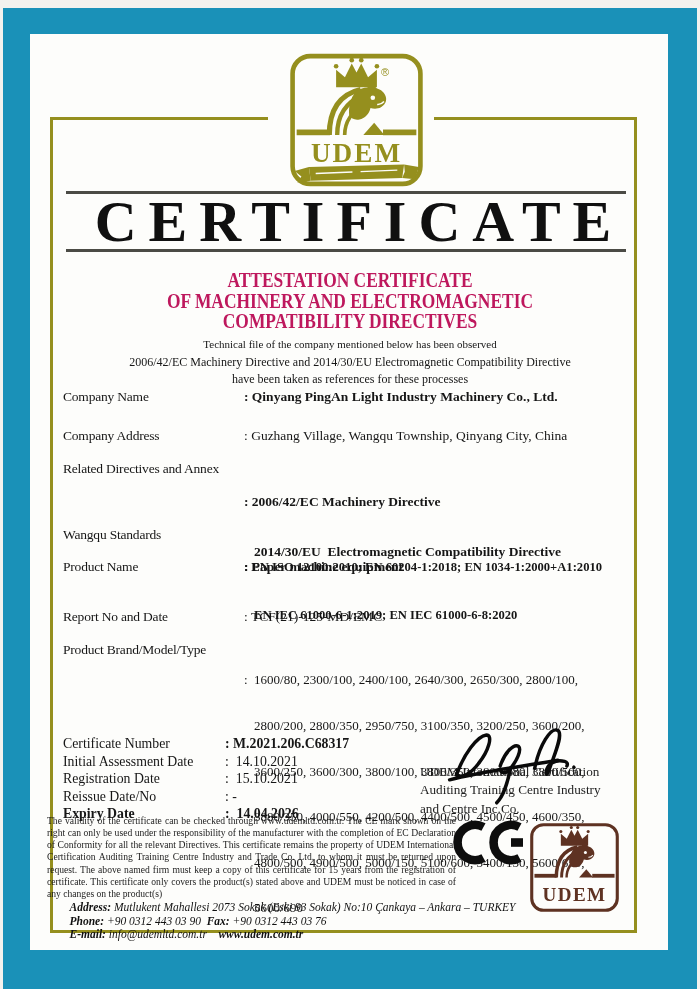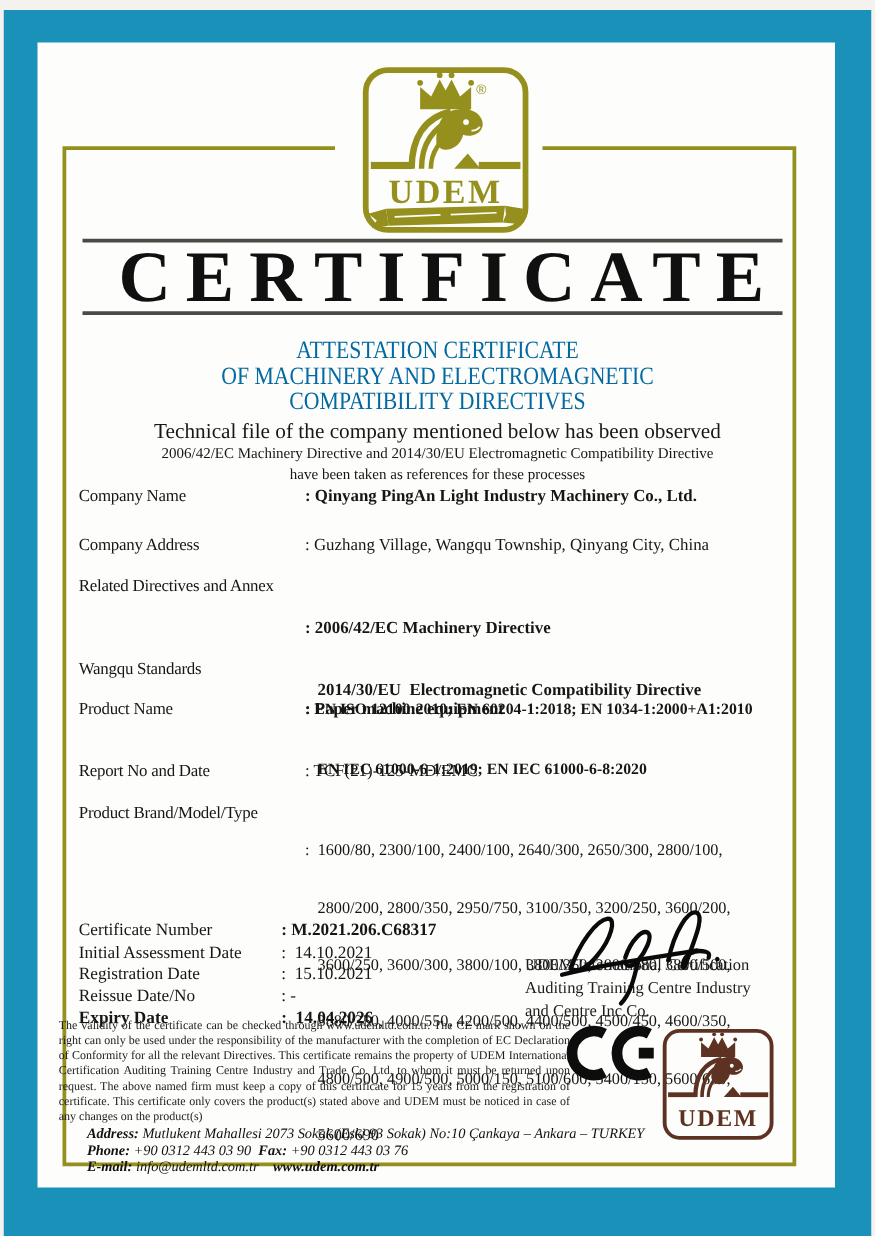--- a/index.html
+++ b/index.html
@@ -6,24 +6,24 @@
   .page{position:relative;width:700px;height:989px;background:#f3f2ee;overflow:hidden;
         font-family:"Liberation Serif",serif;color:#161616;}
   .abs{position:absolute;}
   .teal-frame{left:3px;top:8px;width:694px;height:981px;background:#1a91b8;}
   .paper{left:30px;top:34px;width:638px;height:916px;background:#fdfdfb;}
   .gold-border{left:50px;top:117px;width:581px;height:810px;border:3px solid #958f1e;}
   .logo-mask{left:268px;top:112px;width:166px;height:14px;background:#fdfdfb;}
   .rule{left:66px;width:560px;height:2.5px;background:#4b4b45;}
   .title{left:52px;top:193px;width:590px;height:56px;display:flex;align-items:center;justify-content:center;
          font-size:58px;font-weight:bold;letter-spacing:12px;padding-left:12px;color:#101010;font-family:Liberation Serif, serif;}
-  .subtitle{left:63px;top:270px;width:574px;text-align:center;font-weight:normal;font-size:20px;line-height:20.5px;color:#0369a1;}
+  .subtitle{left:63px;top:270px;width:574px;text-align:center;font-weight:bold;font-size:20px;line-height:20.5px;color:#be185d;}
   .subtitle div{transform:scaleX(.87);transform-origin:50% 50%;white-space:nowrap;}
   .intro{left:63px;top:336px;width:574px;text-align:center;line-height:17.6px;}
-  .intro .i1{font-size:17px;}
+  .intro .i1{font-size:11px;}
   .intro .i2{font-size:12px;}
   .frow{left:63px;display:flex;align-items:flex-start;}
   .fl{width:181px;flex:none;font-size:13.5px;letter-spacing:-0.2px;}
   .fv{font-size:13.5px;white-space:pre-wrap;line-height:16.5px;}
   .b{font-weight:bold;}
   .cont{padding-left:10px;}
   .std .fv{font-size:12.6px;line-height:16px;}
   .brand .fv{font-size:13px;line-height:15.2px;}
   .crow{left:63px;display:flex;align-items:flex-start;}
   .cl{width:162px;flex:none;font-size:13.8px;}

